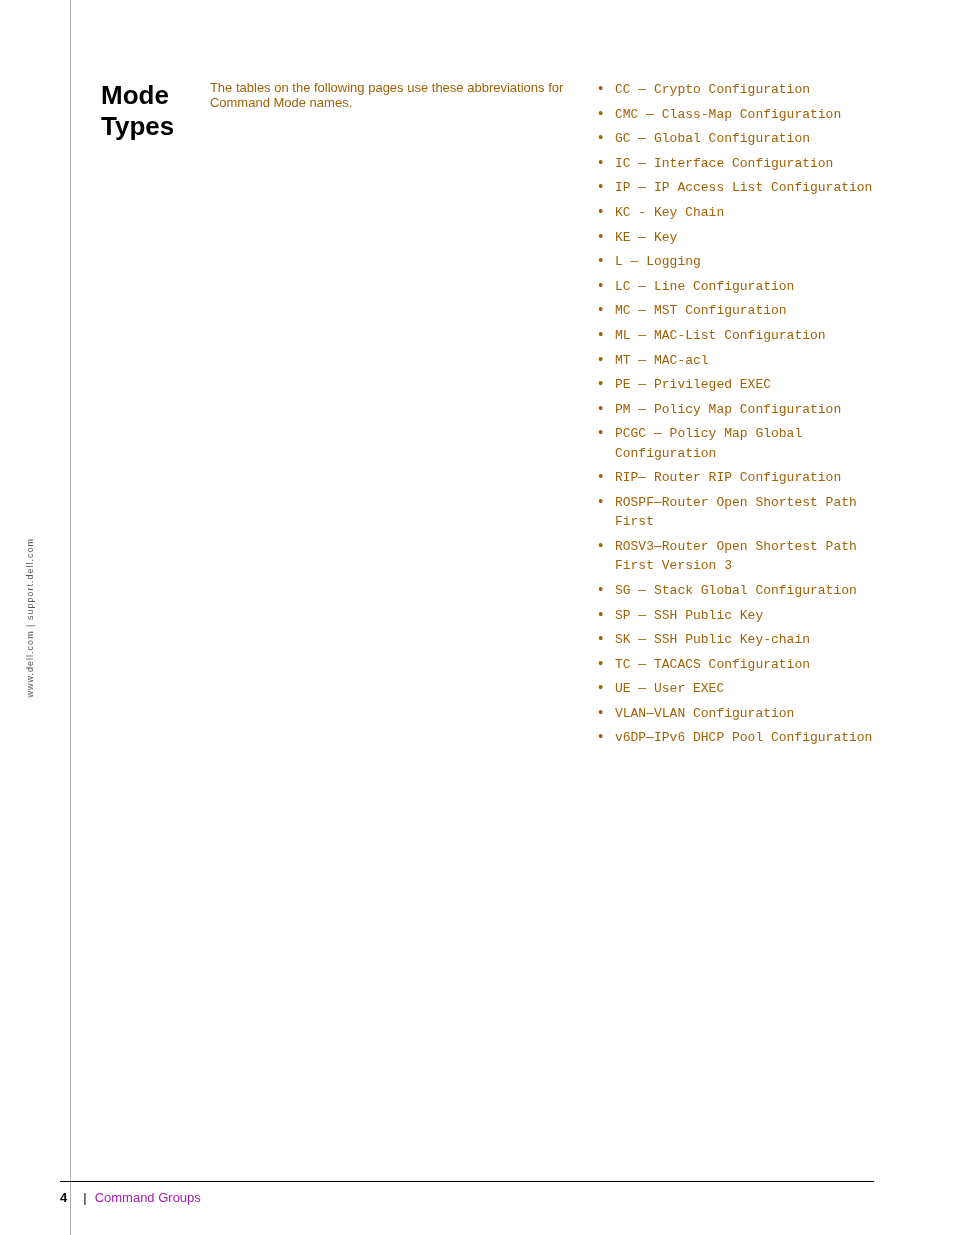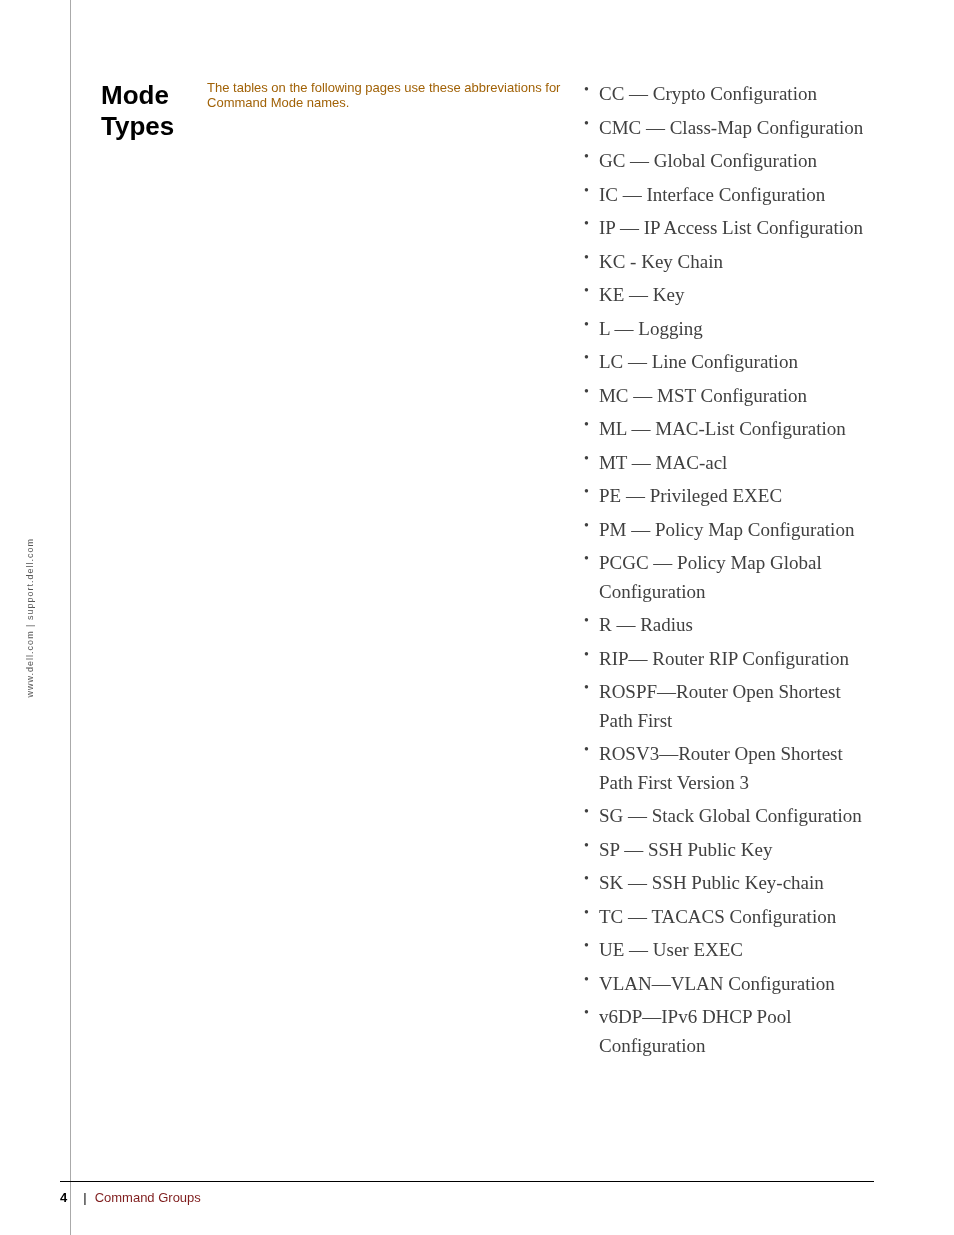--- a/index.html
+++ b/index.html
@@ -70,23 +70,23 @@
     .bullet-list {
       list-style: none;
       padding: 0;
       margin: 0;
     }
 
     .bullet-list li {
       display: flex;
       align-items: flex-start;
       margin-bottom: 5px;
-      font-family: Liberation Serif, serif;
-      font-size: 19px;
-      color: #404040;
+      font-family: Liberation Mono, monospace;
+      font-size: 13px;
+      color: #a16207;
       line-height: 1.5;
     }
 
     .bullet-list li::before {
       content: "•";
       margin-right: 10px;
       margin-left: 20px;
       flex-shrink: 0;
       font-size: 14px;
       line-height: 1.4;
@@ -114,21 +114,21 @@
     .footer-separator {
       font-family: Arial, Helvetica, sans-serif;
       font-size: 13px;
       color: #000000;
       margin-right: 8px;
     }
 
     .footer-text {
       font-family: Arial, Helvetica, sans-serif;
       font-size: 13px;
-      color: #7f1d1d;
+      color: #a21caf;
     }
 
     .left-border-line {
       width: 1px;
       background: #aaaaaa;
       align-self: stretch;
       margin-left: 10px;
       margin-right: 10px;
     }
   </style>
@@ -158,21 +158,20 @@
         <li>KC - Key Chain</li>
         <li>KE — Key</li>
         <li>L — Logging</li>
         <li>LC — Line Configuration</li>
         <li>MC — MST Configuration</li>
         <li>ML — MAC-List Configuration</li>
         <li>MT — MAC-acl</li>
         <li>PE — Privileged EXEC</li>
         <li>PM — Policy Map Configuration</li>
         <li>PCGC — Policy Map Global Configuration</li>
-        <li>R — Radius</li>
         <li>RIP— Router RIP Configuration</li>
         <li>ROSPF—Router Open Shortest Path First</li>
         <li>ROSV3—Router Open Shortest Path First Version 3</li>
         <li>SG — Stack Global Configuration</li>
         <li>SP — SSH Public Key</li>
         <li>SK — SSH Public Key-chain</li>
         <li>TC — TACACS Configuration</li>
         <li>UE — User EXEC</li>
         <li>VLAN—VLAN Configuration</li>
         <li>v6DP—IPv6 DHCP Pool Configuration</li>

